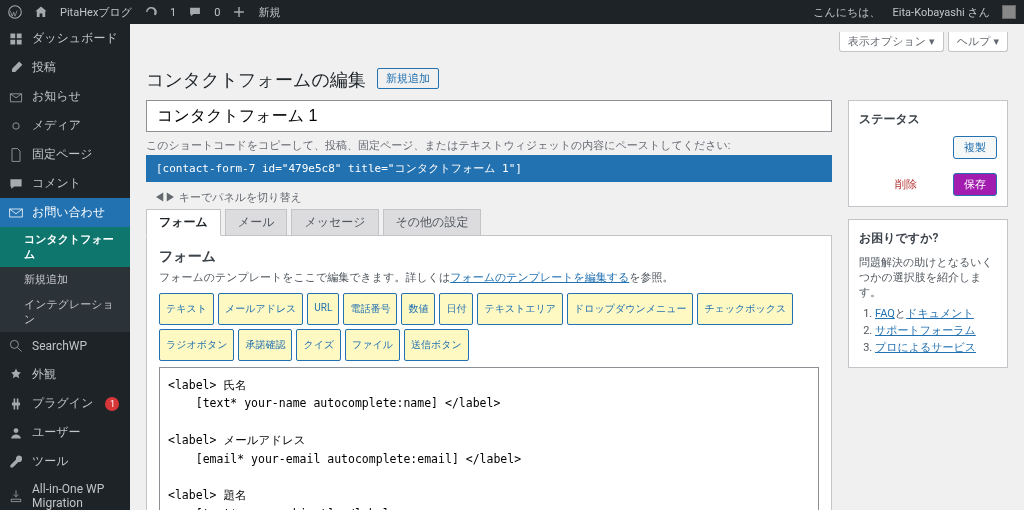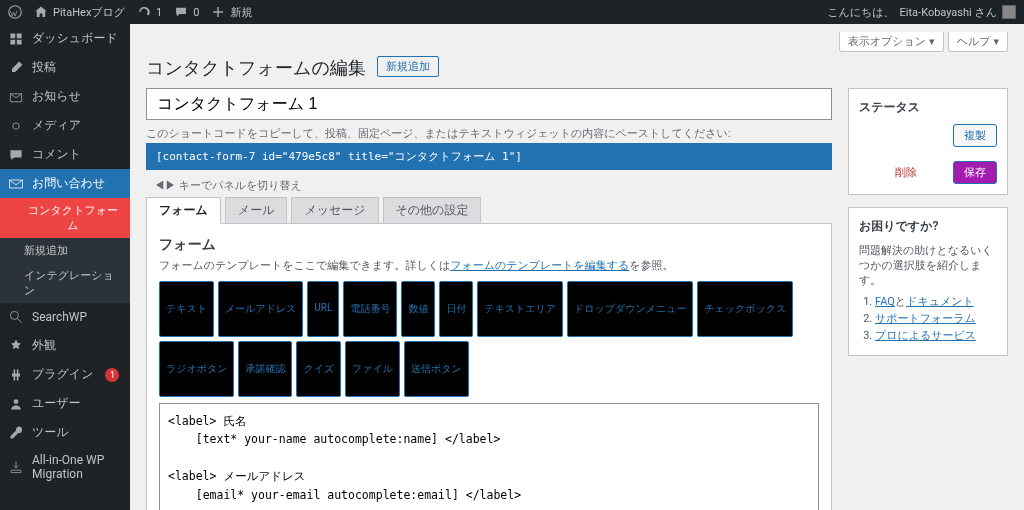--- a/index.html
+++ b/index.html
@@ -17,21 +17,21 @@
   height: 24px;
   background: #1d2327;
   color: #c3c4c7;
   display: flex;
   align-items: center;
   font-size: 11px;
   padding: 0 8px;
 }
 .adminbar .left { display: flex; align-items: center; gap: 12px; }
 .adminbar .right { margin-left: auto; display: flex; align-items: center; gap: 6px; }
-.adminbar .item { display: flex; align-items: center; gap: 5px; cursor: pointer; }
+.adminbar .item { display: flex; align-items: center; gap: 12px; cursor: pointer; }
 .adminbar svg { fill: #a7aaad; width: 14px; height: 14px; }
 .avatar-mini { width: 14px; height: 14px; background: #888; border:1px solid #666; }
 
 .wrap { display: flex; height: calc(100% - 24px); }
 .sidebar {
   width: 130px;
   background: #1d2327;
   color: #f0f0f1;
   font-size: 12px;
   overflow-y: auto;
@@ -62,35 +62,35 @@
   border-right-color: #f0f0f1;
 }
 .menu-item.current svg { fill: #fff; }
 .submenu { background: #2c3338; }
 .submenu .sub {
   padding: 5px 8px 5px 24px;
   color: #c3c4c7;
   cursor: pointer;
   font-size: 11px;
 }
-.submenu .sub.active { color: #fff; font-weight: 400; background: #ef4444; text-align: center;}
+.submenu .sub.active { color: #fff; font-weight: 700; background: #0f766e;}
 .badge {
   display:inline-flex; align-items:center; justify-content:center;
   background:#d63638; color:#fff; border-radius:50%;
   width:14px; height:14px; font-size:9px; margin-left:4px;
 }
 
 .content {
   flex: 1;
   padding: 8px 16px 16px 16px;
   overflow-y: auto;
   position: relative;
 }
 .content::-webkit-scrollbar{width:0}
-.screen-meta { display:flex; justify-content:flex-end; gap:4px; margin-bottom:4px; }
+.screen-meta { display:flex; justify-content:flex-end; gap:4px; margin-bottom:16px; }
 .screen-meta button {
   background:#fff; border:1px solid #c3c4c7; border-top:none;
   font-size:11px; padding:2px 8px; color:#646970; cursor:pointer;
   border-radius: 0 0 3px 3px;
 }
 h1 {
   font-size: 18px;
   font-weight: 400;
   color: #1d2327;
   display: inline-block;
@@ -140,23 +140,23 @@
   background:#fff;
   padding:12px;
 }
 .panel h2 { font-size:14px; font-weight:600; margin-bottom:4px; }
 .panel .desc { font-size:11px; color:#50575e; margin-bottom:8px; }
 .panel .desc a { color:#2271b1; text-decoration:underline; }
 .tagbtns { display:flex; flex-wrap:wrap; gap:4px; margin-bottom:6px; }
 .tagbtn {
   border:1px solid #2271b1;
   color:#2271b1;
-  background:#000000;
+  background:#fef9c3;
   font-size:10px;
-  padding:20px 6px;
+  padding:8px 6px;
   cursor:pointer;
   border-radius:2px;
 }
 .form-textarea {
   width:100%;
   height:240px;
   font-family: monospace;
   font-size:11.5px;
   border:1px solid #8c8f94;
   padding:8px;
@@ -252,20 +252,26 @@
           <path d="M3 6l7 5 7-5" fill="none" stroke="#a7aaad"></path>
         </svg>
         <span>お知らせ</span>
       </div>
     <div class="menu-item">
         <svg viewBox="0 0 20 20">
           <circle cx="10" cy="10" r="4" fill="none" stroke="#a7aaad"></circle>
           <path d="M10 2v3M10 15v3M2 10h3M15 10h3"></path>
         </svg>
         <span>メディア</span>
+      </div>
+    <div class="menu-item">
+        <svg viewBox="0 0 20 20">
+          <path d="M5 2h7l3 3v13H5z" fill="none" stroke="#a7aaad"></path>
+        </svg>
+        <span>固定ページ</span>
       </div>
     <div class="menu-item">
         <svg viewBox="0 0 20 20">
           <path d="M3 4h14v9H8l-4 3v-3H3z"></path>
         </svg>
         <span>コメント</span>
       </div>
     <div class="menu-item current">
         <svg viewBox="0 0 20 20">
           <path d="M2 5h16v10H2z" fill="none" stroke="#fff"></path>

